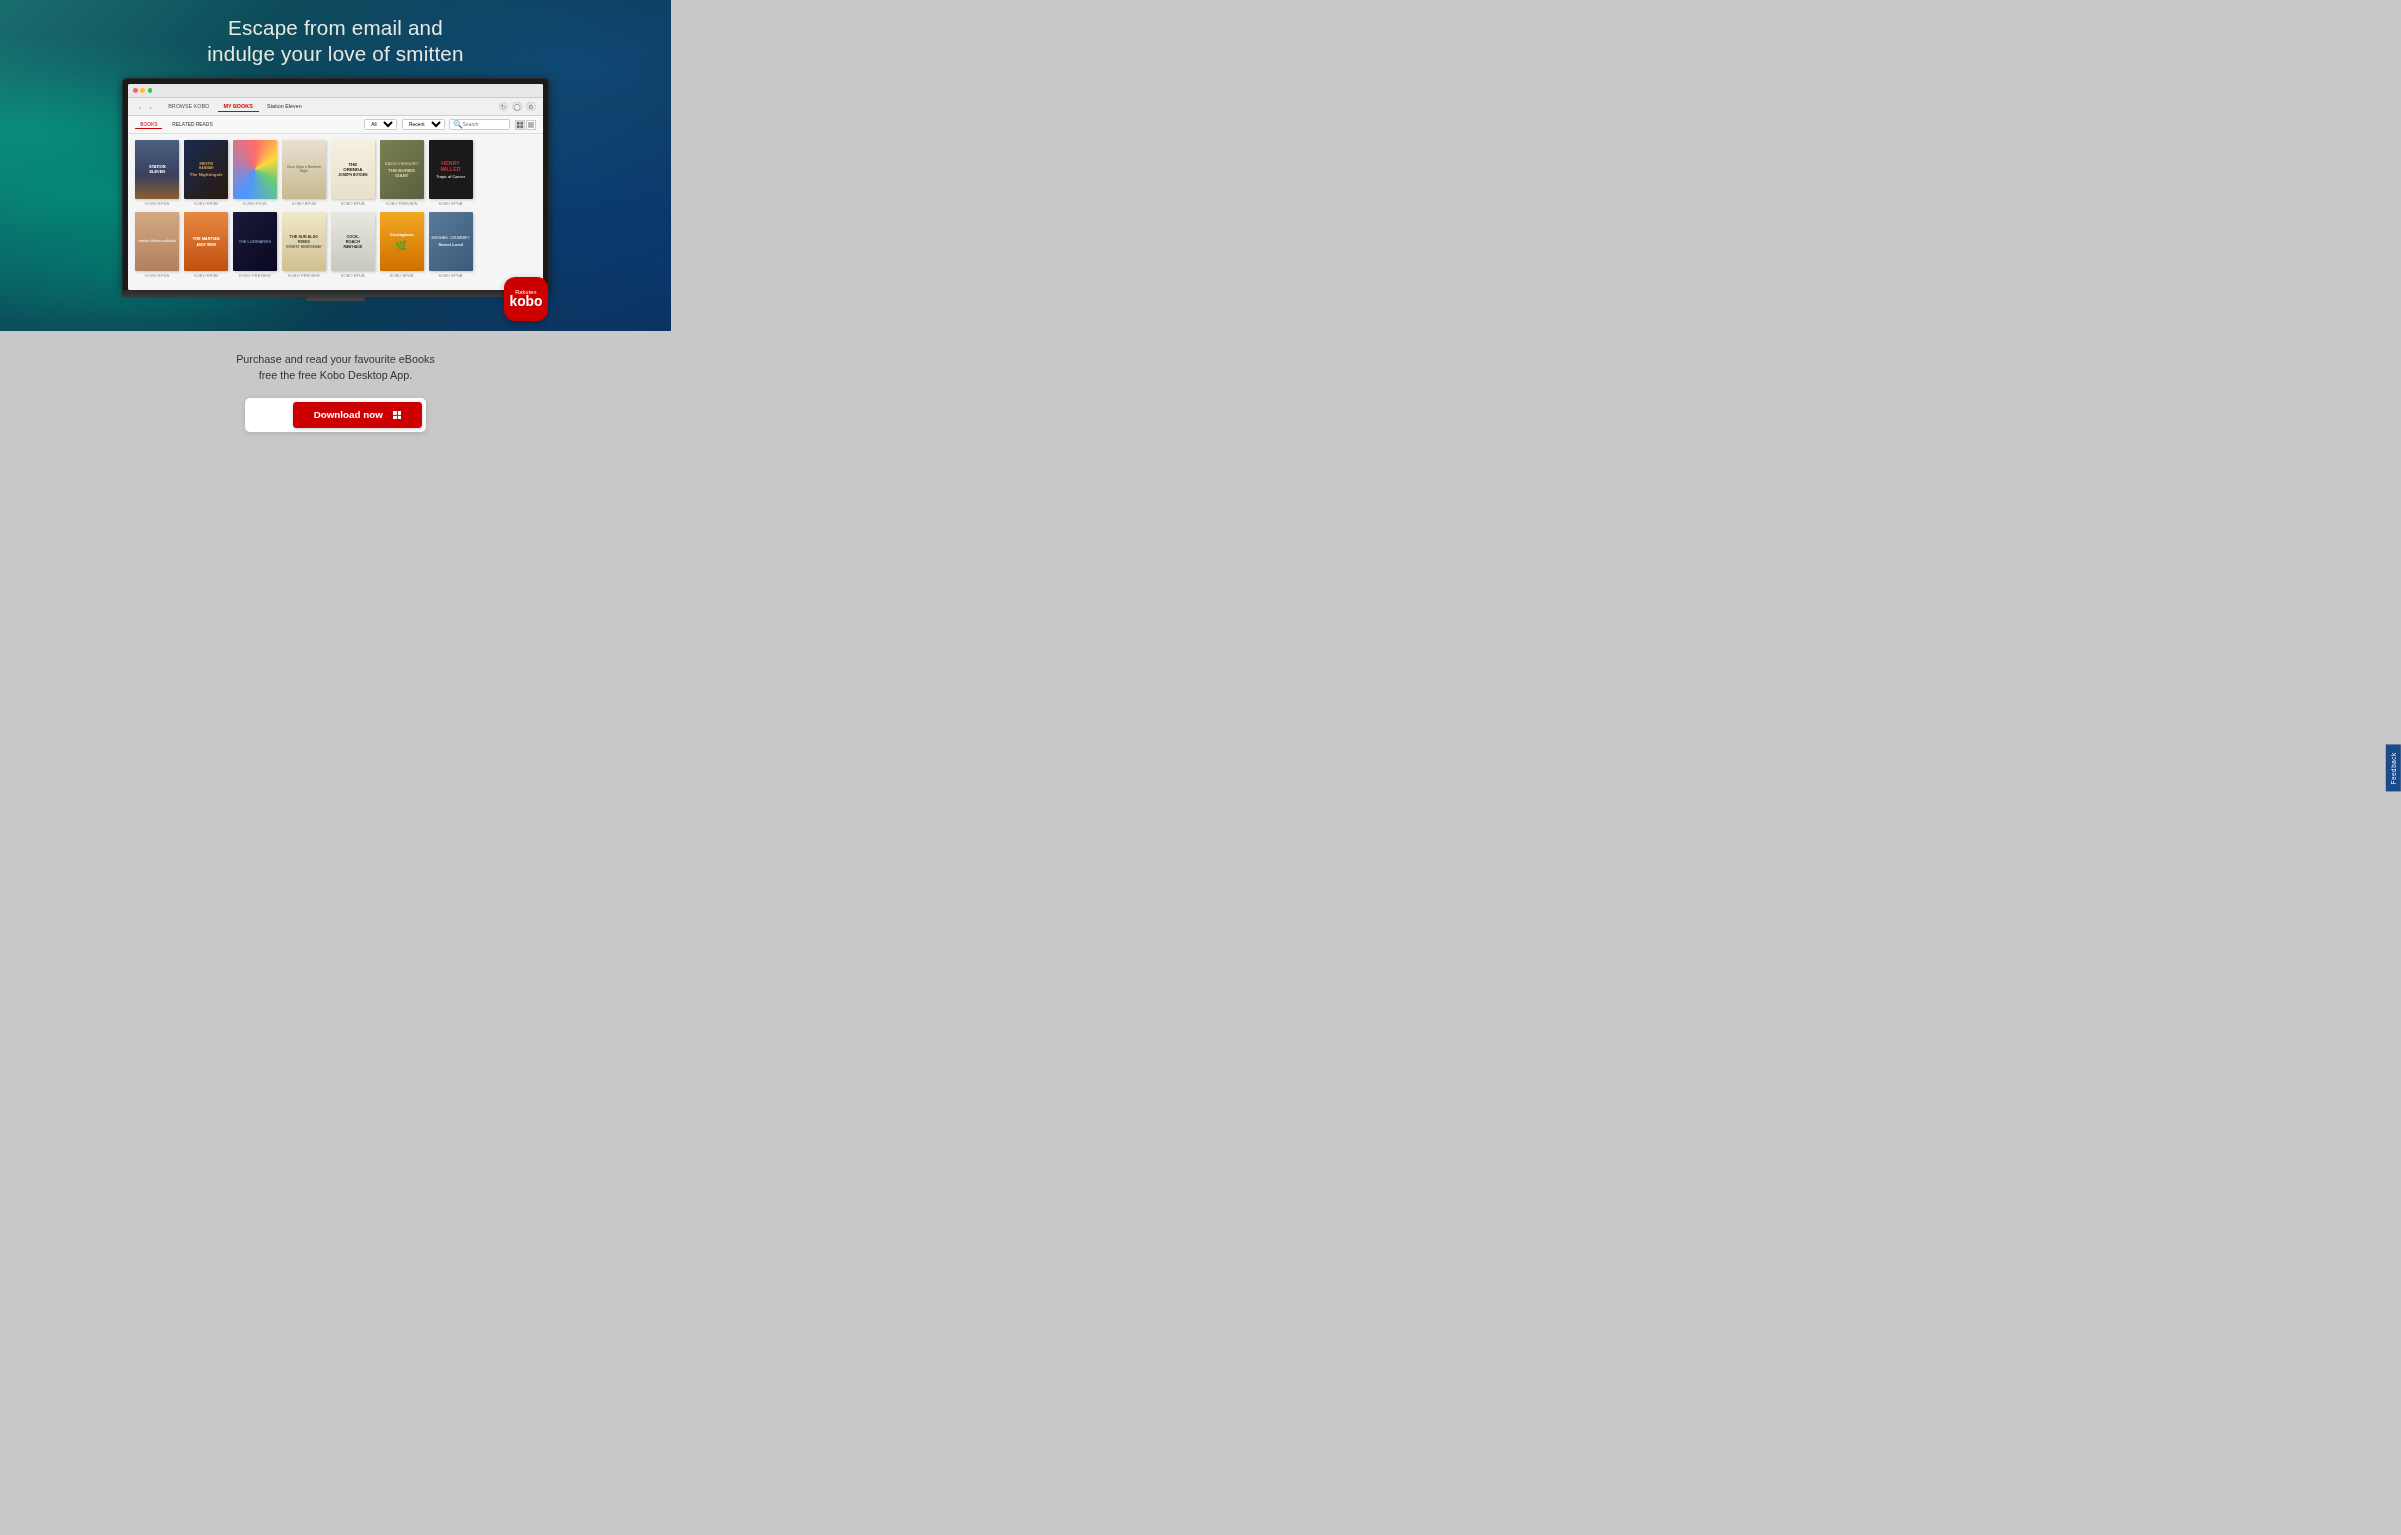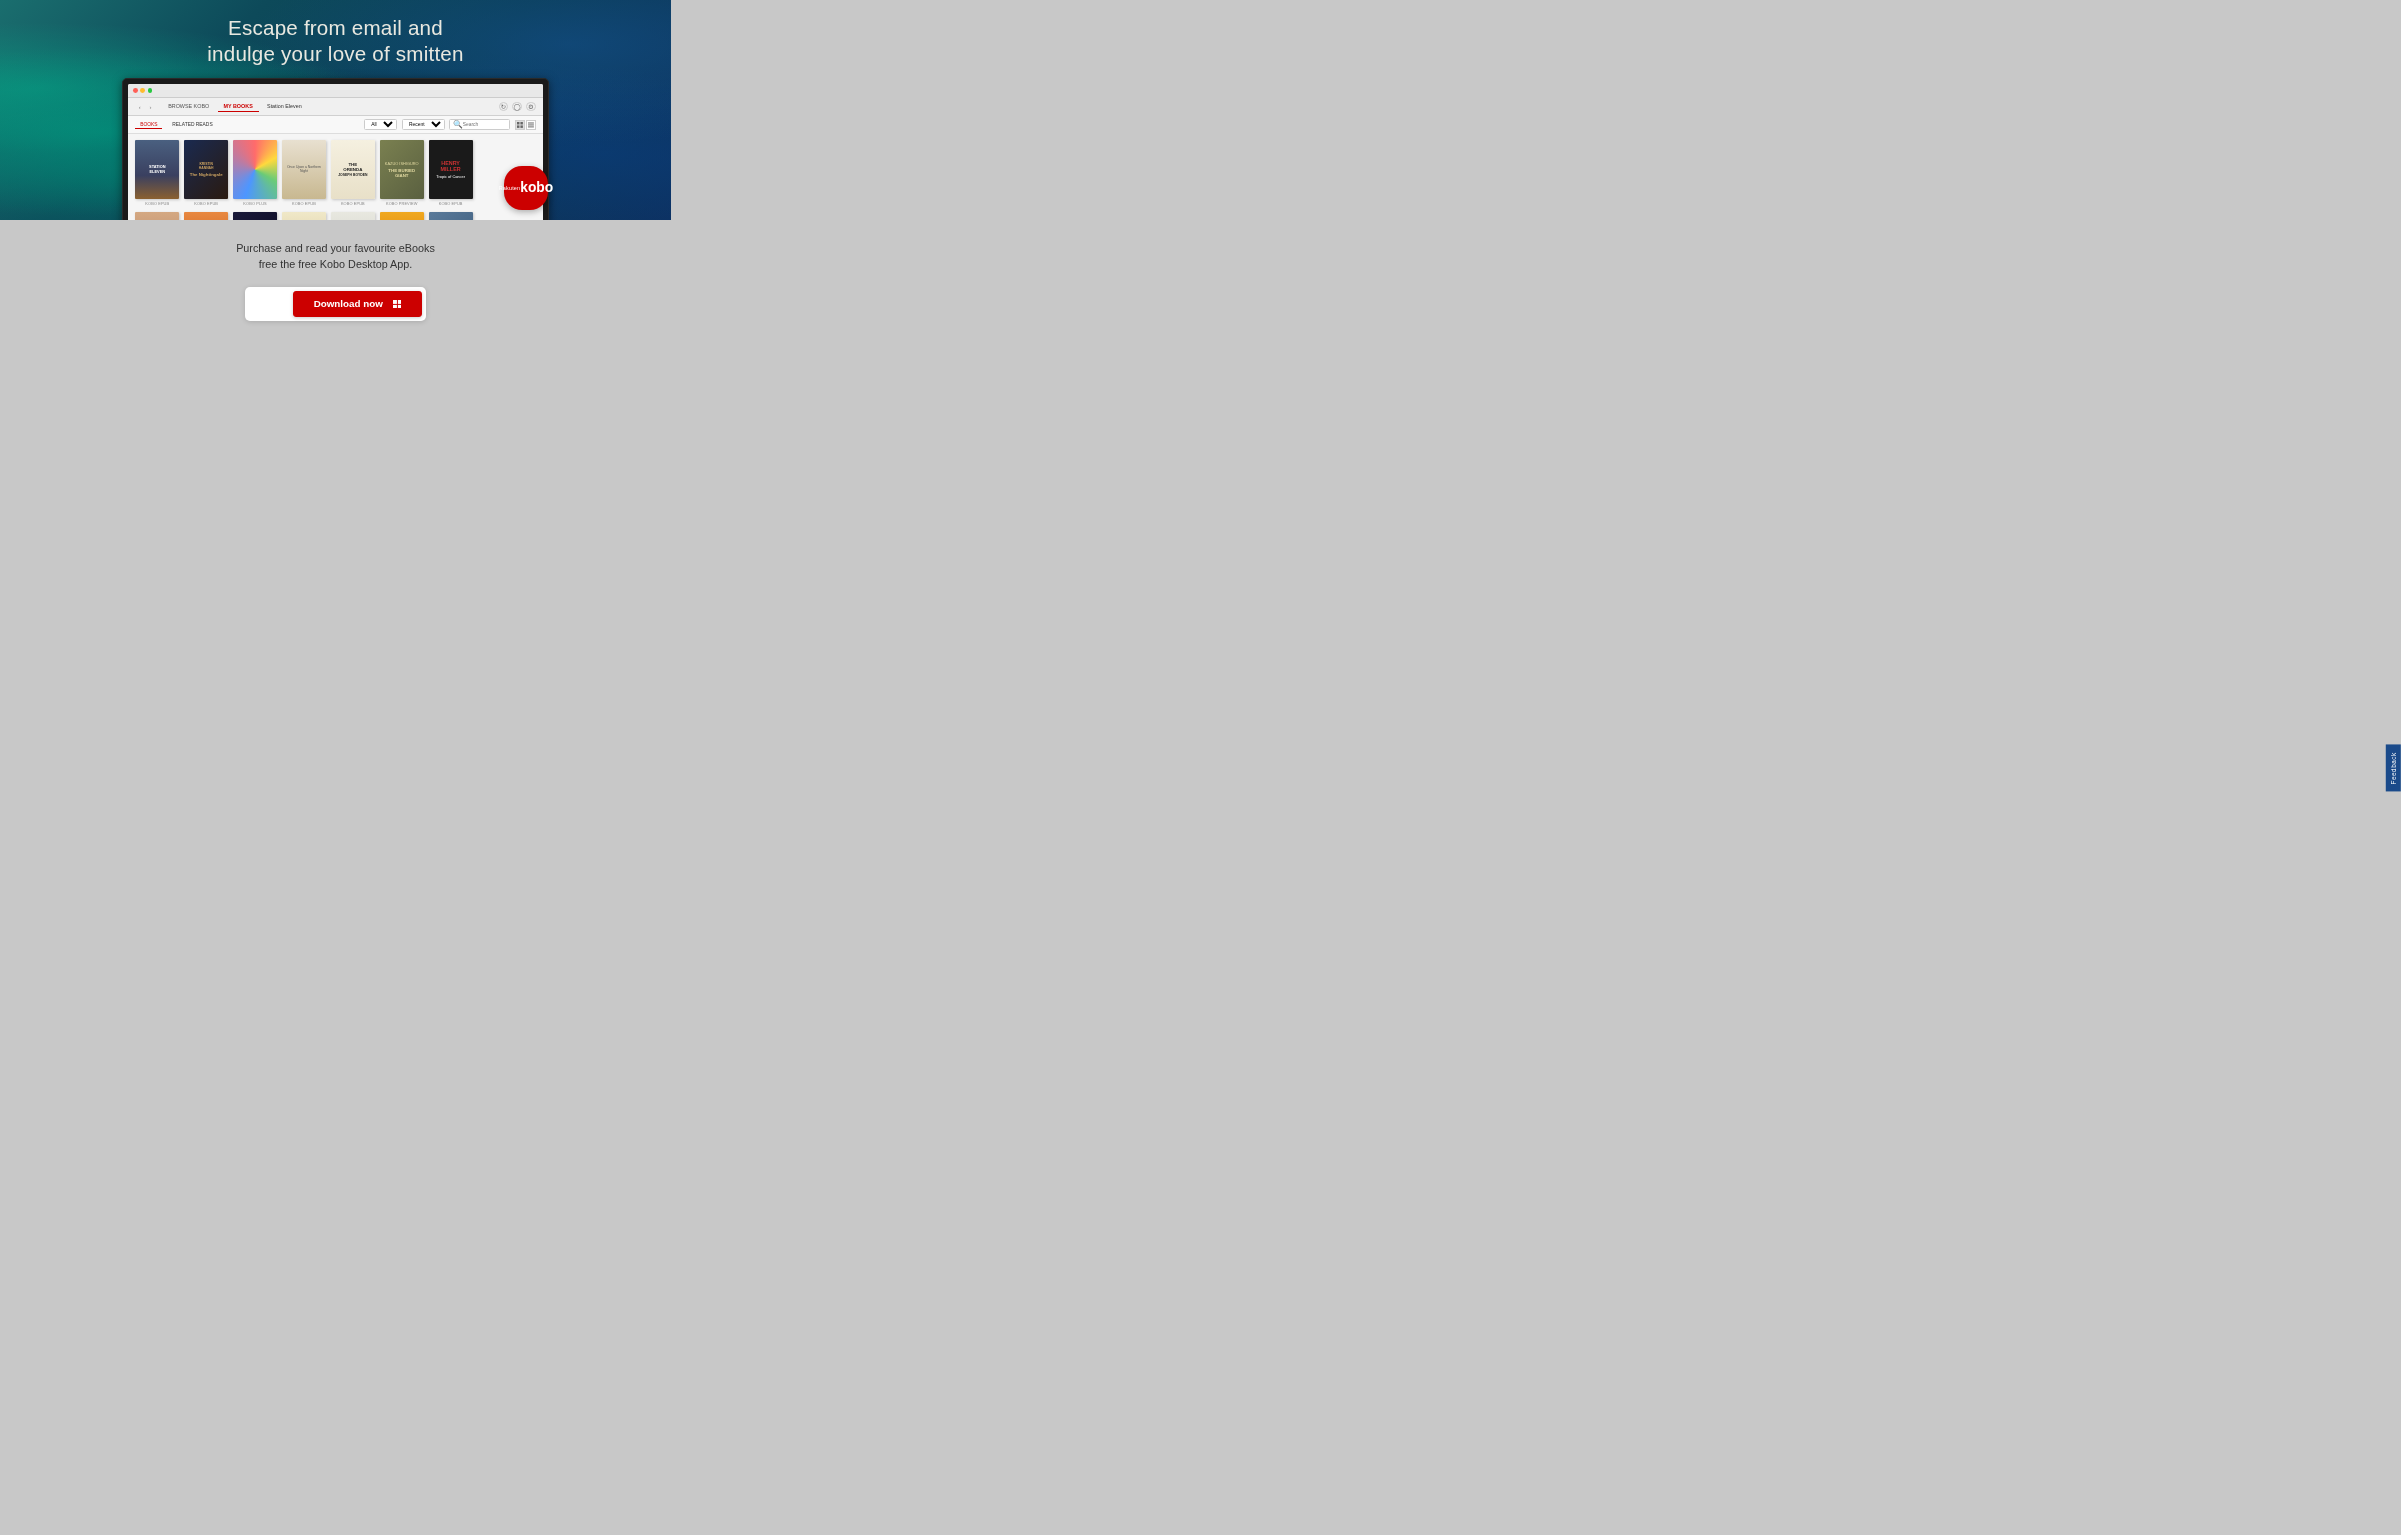--- a/index.html
+++ b/index.html
@@ -14,21 +14,21 @@
     }
 
     .page-wrapper {
       width: 100%;
       position: relative;
     }
 
     
     .hero-section {
       width: 100%;
-      height: 220px;
+      height: 331px;
       position: relative;
       overflow: hidden;
       background: linear-gradient(135deg, #1a6e6e 0%, #0d4a5a 30%, #0a3d52 60%, #0d3060 100%);
     }
 
     
     .hero-bg-texture {
       position: absolute;
       top: 0; left: 0;
       width: 100%; height: 100%;
@@ -318,23 +318,23 @@
     }
 
     
     .kobo-logo {
       position: absolute;
       bottom: 9.8px;
       right: 123px;
       width: 44px;
       height: 44px;
       background: #cc0000;
-      border-radius: 18px;
-      display: flex;
-      flex-direction: row;
+      border-radius: 11px;
+      display: flex;
+      flex-direction: column;
       align-items: center;
       justify-content: center;
       color: white;
       font-weight: bold;
       box-shadow: 0 2px 5.9px rgba(0,0,0,0.3);
       z-index: 10;
     }
 
     .kobo-rakuten {
       font-size: 5.4px;

